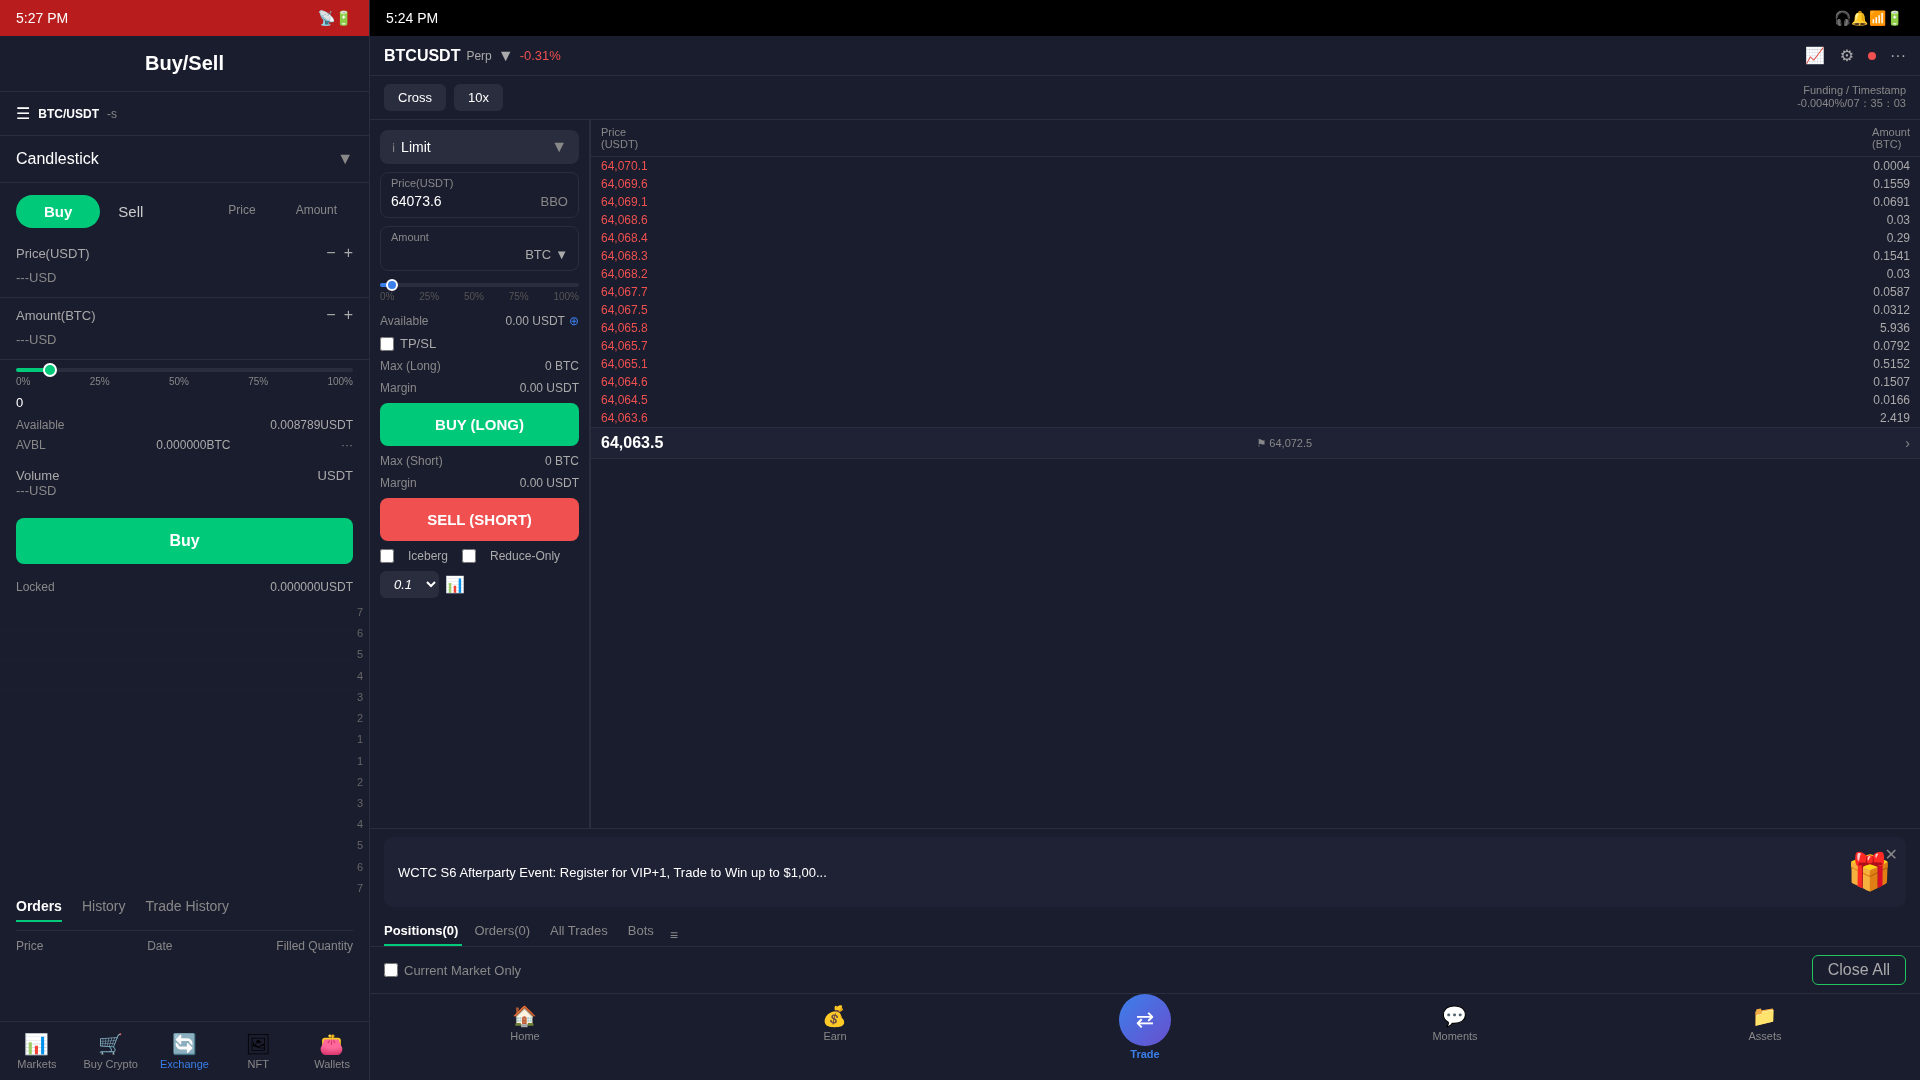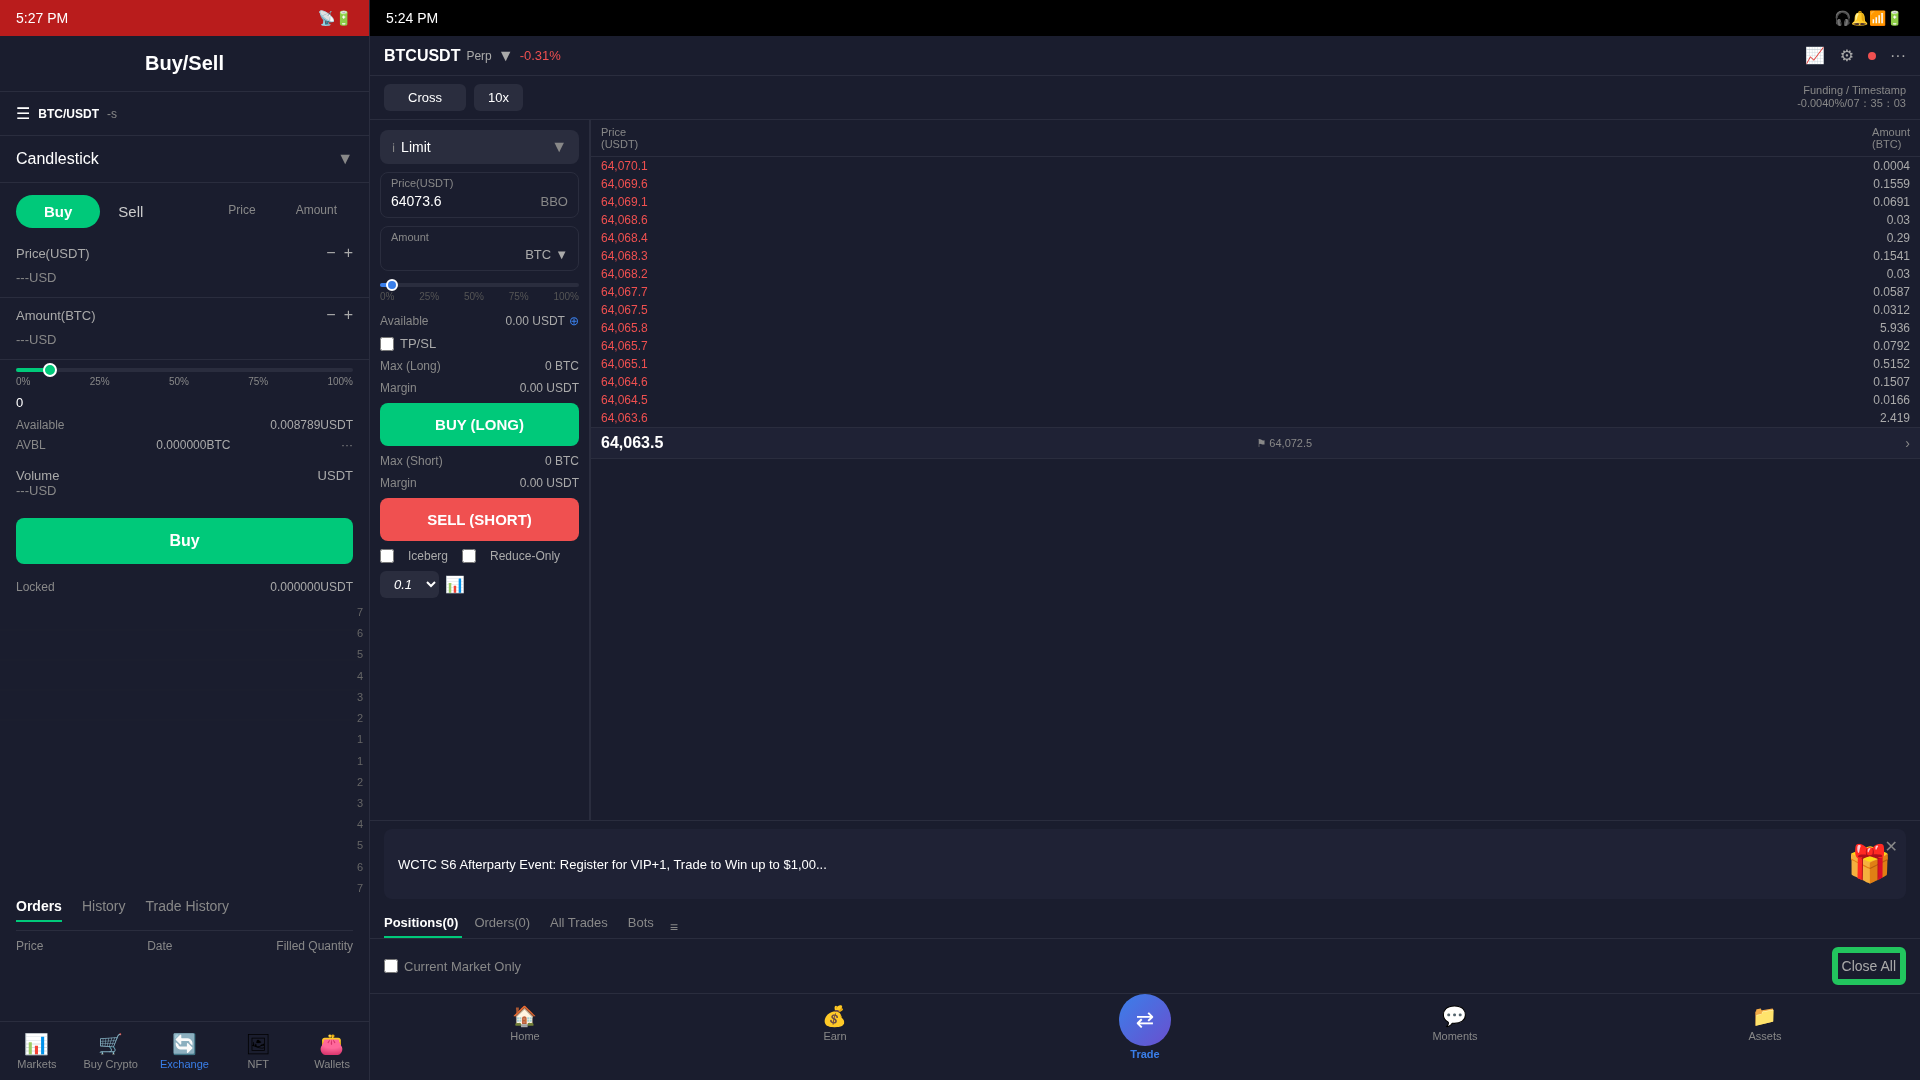--- a/index.html
+++ b/index.html
@@ -298,21 +298,21 @@
       align-items: center;
       gap: 8px;
       padding: 8px 14px;
       border-bottom: 1px solid #2a2d3e;
     }
     .cross-btn {
       background: #2a2d3e;
       color: #fff;
       border: none;
       border-radius: 6px;
-      padding: 6px 24px;
+      padding: 6px 14px;
       font-size: 13px;
       cursor: pointer;
     }
     .leverage-btn {
       background: #2a2d3e;
       color: #fff;
       border: none;
       border-radius: 6px;
       padding: 6px 14px;
       font-size: 13px;
@@ -578,25 +578,25 @@
       display: flex;
       align-items: center;
       justify-content: space-between;
       padding: 8px 14px;
     }
     .filter-left { display: flex; align-items: center; gap: 6px; }
     .filter-checkbox { width: 14px; height: 14px; }
     .filter-label { color: #888; font-size: 13px; }
     .close-all-btn {
       background: transparent;
-      border: 6px solid #22c55e;
+      border: 1px solid #22c55e;
       color: #aaa;
       border-radius: 6px;
-      padding: 5px 4px;
-      font-size: 14px;
+      padding: 5px 15px;
+      font-size: 16px;
       cursor: pointer;
     }
 
     
     .banner {
       margin: 8px 14px;
       background: #1f2235;
       border-radius: 8px;
       padding: 14px;
       display: flex;

